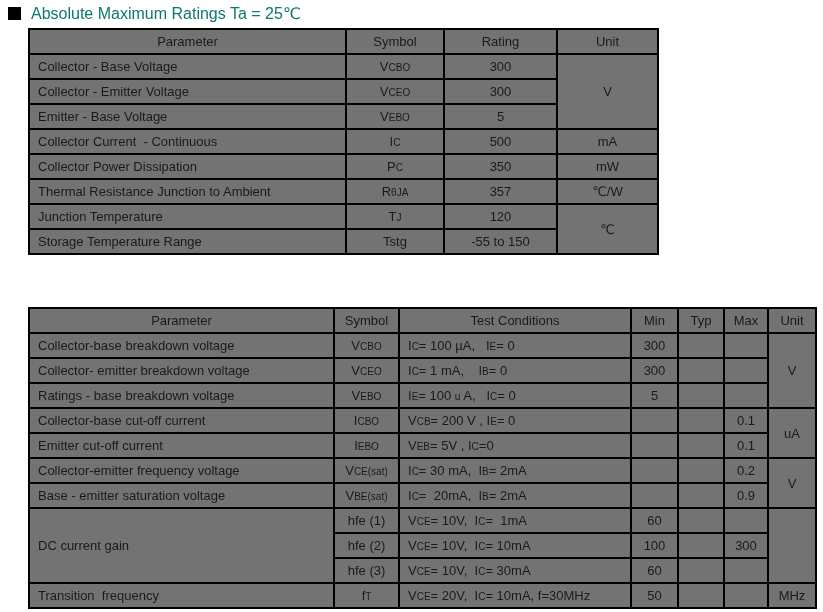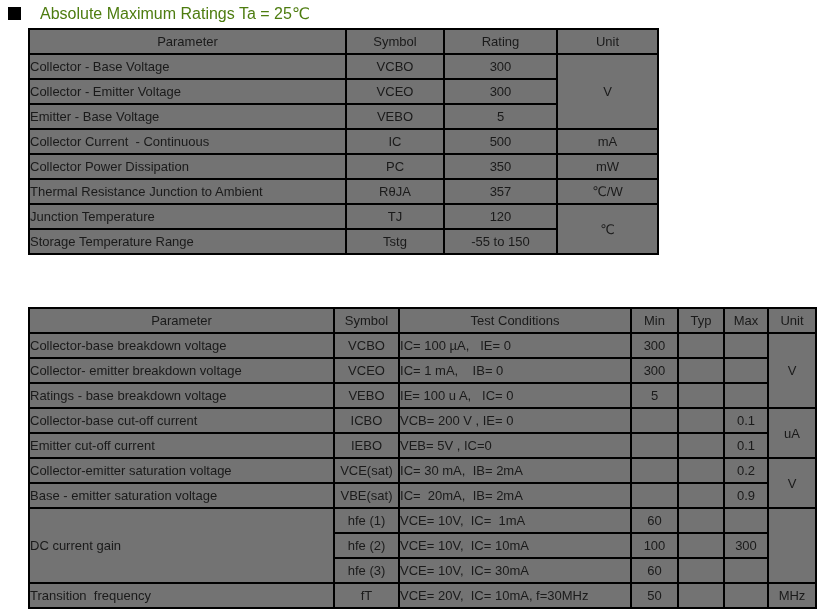--- a/index.html
+++ b/index.html
@@ -6,22 +6,22 @@
   body {
     width:823px; height:612px;
     background:#ffffff;
     font-family:"Liberation Sans","DejaVu Sans",sans-serif;
     color:#000000;
   }
   .page { position:relative; width:823px; height:612px; background:#ffffff; overflow:hidden; }
 
   .section-title {
     position:absolute; left:8px;
-    display:flex; align-items:center; gap:19px;
-    font-size:16px; line-height:19px; color:#4d7c0f;
+    display:flex; align-items:center; gap:10px;
+    font-size:16px; line-height:19px; color:#0f766e;
   }
   .bullet {
     width:13px; height:13px; background:#000000; flex:0 0 auto;
   }
 
   table.tbl {
     position:absolute;
     border-collapse:collapse;
     table-layout:fixed;
     background:#737373;
@@ -31,22 +31,22 @@
     border:2px solid #000000;
     font-size:13px;
     font-weight:400;
     color:#1a1a1a;
     text-align:center;
     vertical-align:middle;
     padding:0;
     white-space:pre;
     overflow:hidden;
   }
-  table.tbl td.left { text-align:left; }
-  .sub { font-size:13px;text-align:center; }
+  table.tbl td.left { text-align:left; padding-left:8px; }
+  .sub { font-size:10px;text-align:center; }
 </style>
 </head>
 <body>
 
 <div class="page">
 
   <div class="section-title" style="top:4px;">
     <span class="bullet"></span>
     <span>Absolute Maximum Ratings Ta = 25℃</span>
   </div>
@@ -170,21 +170,21 @@
     </tr>
     <tr>
       <td class="left">Emitter cut-off current</td>
       <td><span>I</span><span class="sub">EBO</span></td>
       <td class="left"><span>V</span><span class="sub">EB</span><span>= 5V , I</span><span class="sub">C</span><span>=0</span></td>
       <td></td>
       <td></td>
       <td>0.1</td>
     </tr>
     <tr>
-      <td class="left">Collector-emitter saturation voltage</td>
+      <td class="left">Collector-emitter frequency voltage</td>
       <td><span>V</span><span class="sub">CE(sat)</span></td>
       <td class="left"><span>I</span><span class="sub">C</span><span>= 30 mA,  I</span><span class="sub">B</span><span>= 2mA</span></td>
       <td></td>
       <td></td>
       <td>0.2</td>
       <td rowspan="2">V</td>
     </tr>
     <tr>
       <td class="left">Base - emitter saturation voltage</td>
       <td><span>V</span><span class="sub">BE(sat)</span></td>

